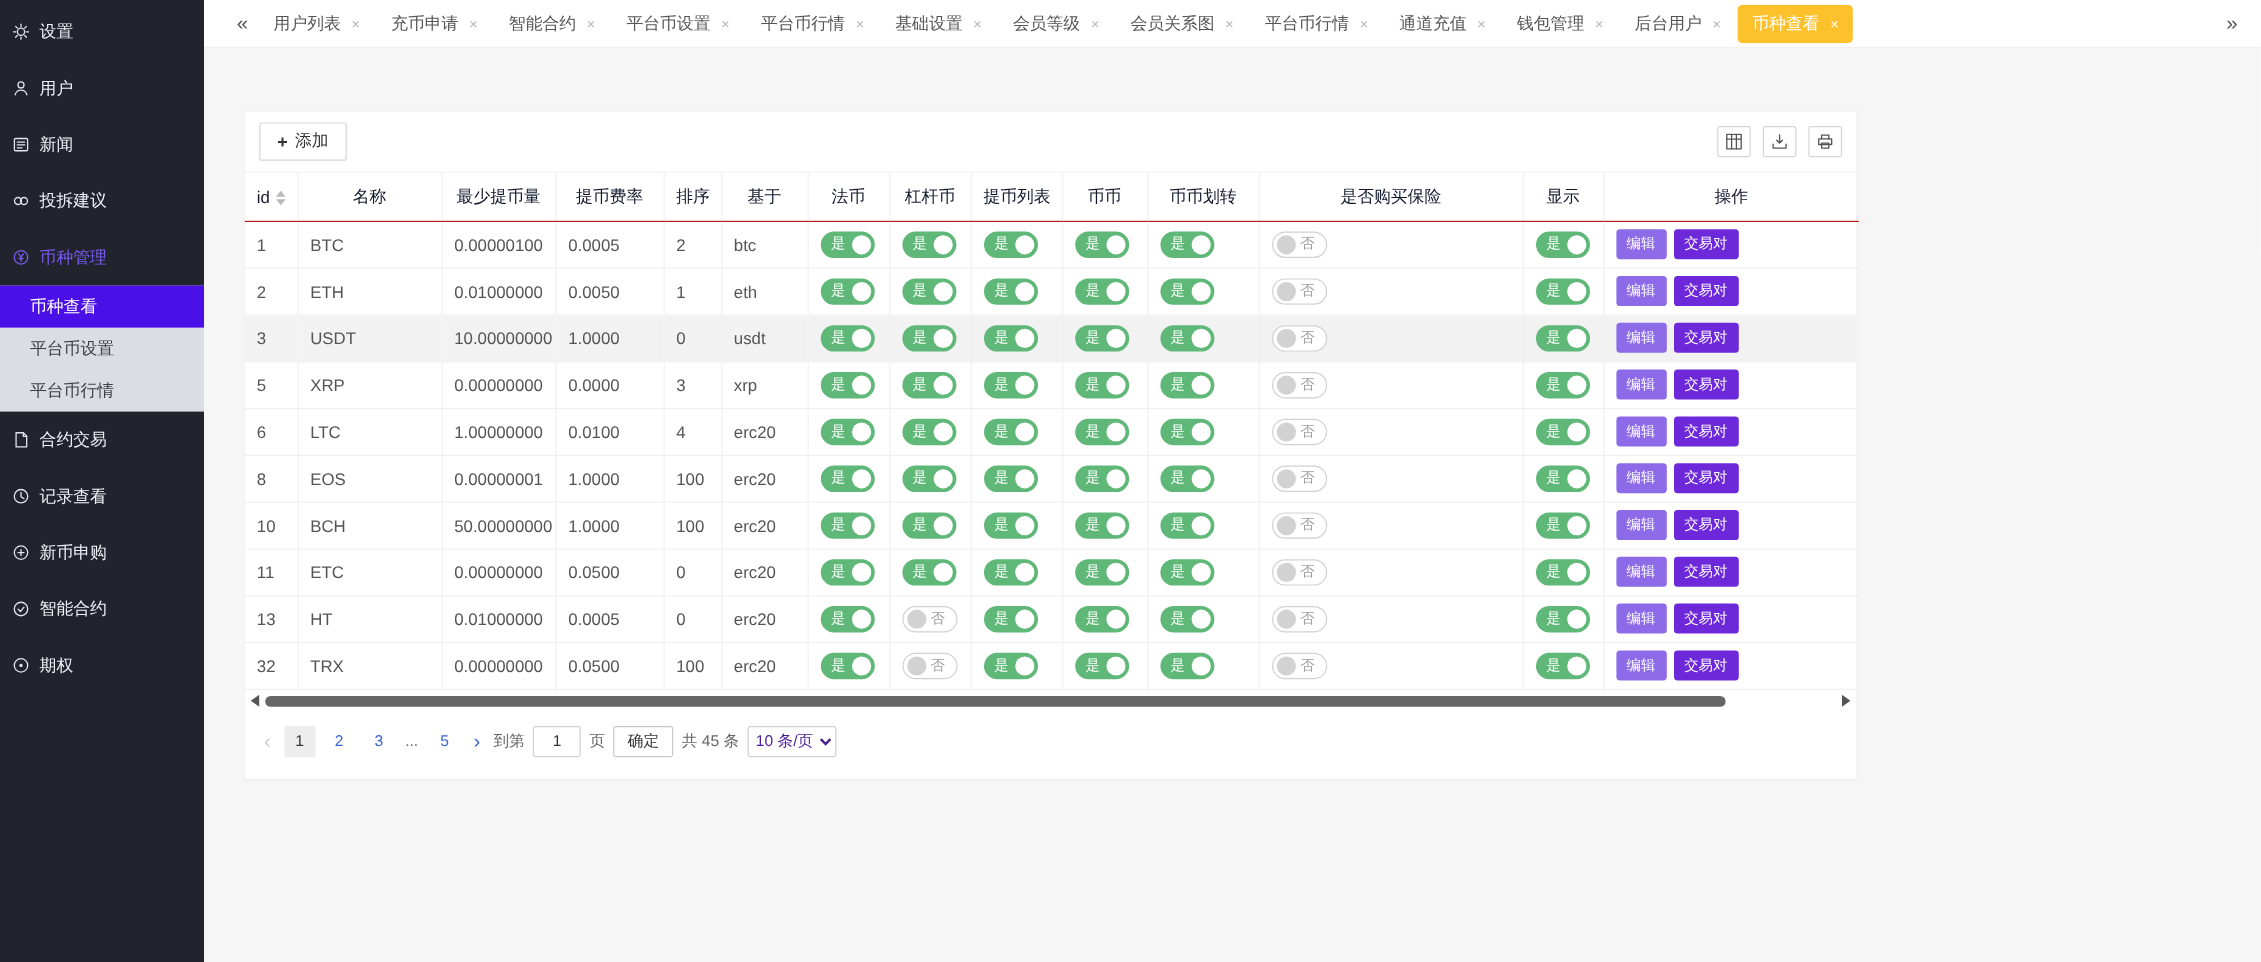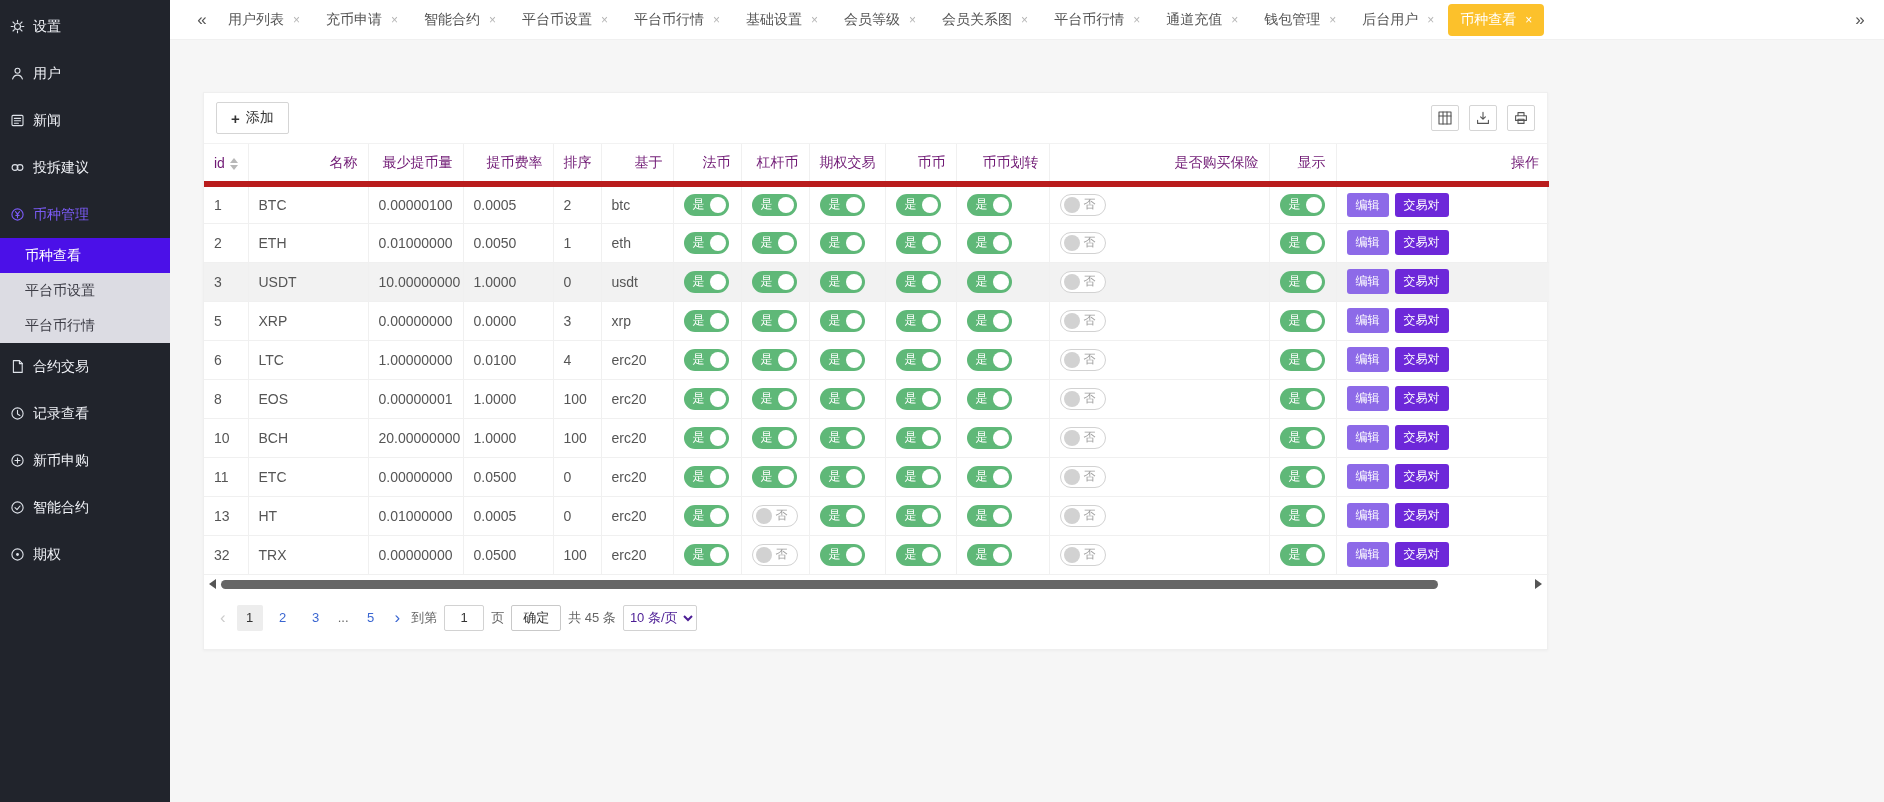--- a/index.html
+++ b/index.html
@@ -32,21 +32,21 @@
 
 
 .toolbar{display:flex;align-items:center;padding:9px 12px;border-bottom:1px solid #f2f2f2}
 .add-btn{display:inline-flex;align-items:center;gap:6px;background:#fff;border:1px solid #d5d5d5;border-radius:2px;padding:6px 14px;font-size:14px;color:#333;cursor:pointer;font-family:inherit}
 .add-btn .plus{font-weight:bold;font-size:15px;line-height:1}
 .toolbar-right{margin-left:auto;display:flex;gap:10px}
 .tool-icon{width:28px;height:26px;border:1px solid #d5d5d5;border-radius:2px;display:inline-flex;align-items:center;justify-content:center;color:#555;cursor:pointer;background:#fff}
 
 
 table{width:100%;border-collapse:collapse;table-layout:fixed;font-size:14px;color:#555}
-th{font-weight:normal;text-align:right;height:40px;padding:0 10px;border-bottom:6px solid #b91c1c;border-right:1px solid #f0f0f0;color:#701a75;white-space:nowrap;overflow:hidden}
+th{font-weight:normal;text-align:center;height:40px;padding:0 10px;border-bottom:1px solid #b91c1c;border-right:1px solid #f0f0f0;color:#0f172a;white-space:nowrap;overflow:hidden}
 td{height:39px;padding:0 10px;border-bottom:1px solid #f0f0f0;border-right:1px solid #f0f0f0;white-space:nowrap;overflow:hidden}
 th:last-child,td:last-child{border-right:none}
 tr.hl td{background:#f2f2f2}
 .sort{display:inline-flex;flex-direction:column;margin-left:5px;vertical-align:middle;gap:2px;cursor:pointer}
 .caret{width:0;height:0;border-left:4px solid transparent;border-right:4px solid transparent}
 .caret.up{border-bottom:5px solid #b8b8b8}
 .caret.down{border-top:5px solid #b8b8b8}
 
 
 .switch{display:inline-flex;align-items:center;height:22px;min-width:45px;border-radius:20px;cursor:pointer;padding:0 3px;vertical-align:middle}
@@ -298,21 +298,21 @@
                     <span class="caret up"></span>
                     <span class="caret down"></span>
                   </span></th>
                 <th><span>名称</span></th>
                 <th><span>最少提币量</span></th>
                 <th><span>提币费率</span></th>
                 <th><span>排序</span></th>
                 <th><span>基于</span></th>
                 <th><span>法币</span></th>
                 <th><span>杠杆币</span></th>
-                <th><span>期权交易</span></th>
+                <th><span>提币列表</span></th>
                 <th><span>币币</span></th>
                 <th><span>币币划转</span></th>
                 <th><span>是否购买保险</span></th>
                 <th><span>显示</span></th>
                 <th><span>操作</span></th>
               </tr>
             </thead>
           <tbody id="tbody">
               <tr>
                 <td>1</td>
@@ -532,21 +532,21 @@
                   </span></td>
                 <td><span class="switch on">
                     <span class="txt">是</span>
                     <span class="knob"></span>
                   </span></td>
                 <td><button class="btn edit">编辑</button><button class="btn pair">交易对</button></td>
               </tr>
               <tr>
                 <td>10</td>
                 <td>BCH</td>
-                <td>20.00000000</td>
+                <td>50.00000000</td>
                 <td>1.0000</td>
                 <td>100</td>
                 <td>erc20</td>
                 <td><span class="switch on">
                     <span class="txt">是</span>
                     <span class="knob"></span>
                   </span></td>
                 <td><span class="switch on">
                     <span class="txt">是</span>
                     <span class="knob"></span>

